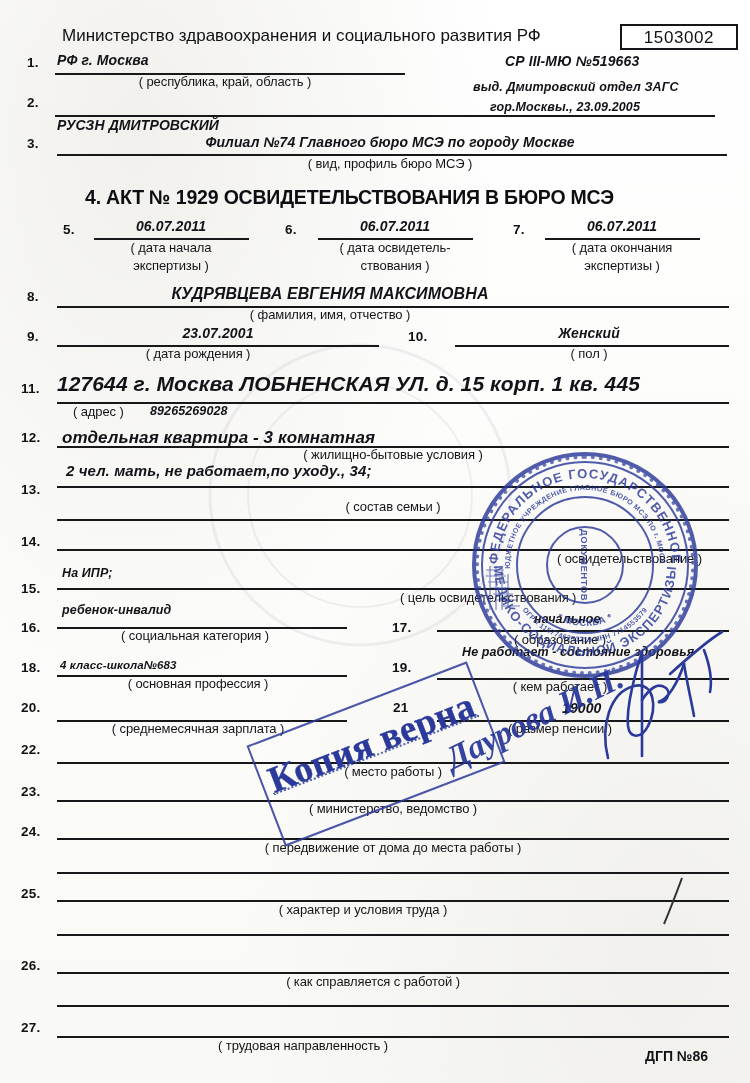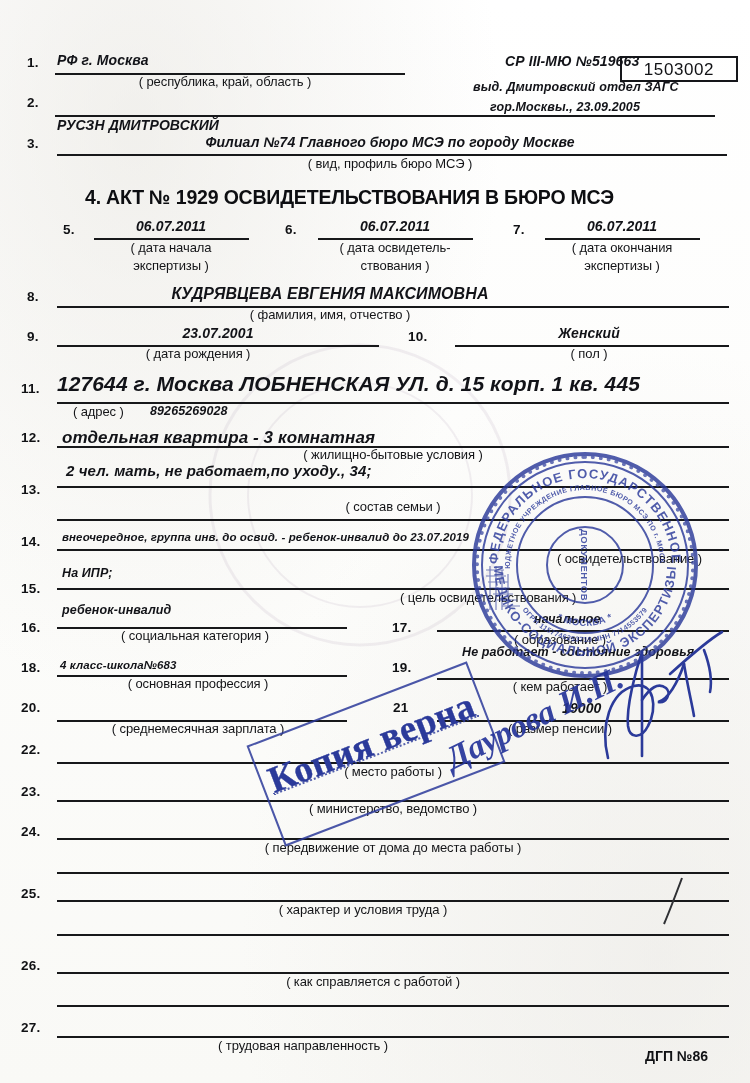--- a/index.html
+++ b/index.html
@@ -196,21 +196,22 @@
 </head>
 <body>
 
 <div id="page">
 
   <svg class="ghost" style="left:150px;top:330px;width:420px;height:330px;" viewBox="0 0 420 330">
     <circle cx="210" cy="165" r="150" fill="none" stroke="#7a5d86" stroke-width="3"></circle>
     <circle cx="210" cy="165" r="112" fill="none" stroke="#7a5d86" stroke-width="2"></circle>
   </svg>
 
-  <div class="numbox" style="left:620px;top:24px;width:118px;height:26px;line-height:24px;margin-top:32px;">1503002</div>
+  <div class="h-ministry" style="left:62px;top:26px;">Министерство здравоохранения и социального развития РФ</div>
+  <div class="numbox" style="left:620px;top:24px;width:118px;height:26px;line-height:24px;">1503002</div>
 
   <div class="num" style="left:27px;top:55px;">1.</div>
   <div class="val" style="left:57px;top:52px;">РФ г. Москва</div>
   <div class="rule" style="left:55px;top:73px;width:350px;"></div>
   <div class="cap ctr" style="left:225px;top:74px;text-align:right;">( республика, край, область )</div>
 
   <div class="val" style="left:505px;top:53px;">СР III-МЮ №519663</div>
   <div class="val sm" style="left:473px;top:80px;">выд. Дмитровский отдел  ЗАГС</div>
   <div class="val sm" style="left:490px;top:100px;">гор.Москвы., 23.09.2005</div>
 
@@ -269,21 +270,20 @@
   <div class="rule" style="left:57px;top:446px;width:672px;"></div>
   <div class="cap ctr" style="left:393px;top:447px;">( жилищно-бытовые условия )</div>
 
   <div class="val" style="left:66px;top:462px;font-size:15px;">2 чел.  мать, не работает,по уходу., 34;</div>
   <div class="num" style="left:21px;top:482px;">13.</div>
   <div class="rule" style="left:57px;top:486px;width:672px;"></div>
   <div class="cap ctr" style="left:393px;top:499px;">( состав семьи )</div>
   <div class="rule" style="left:57px;top:519px;width:672px;"></div>
 
   <div class="num" style="left:21px;top:534px;">14.</div>
-  <div class="val xs" style="left:62px;top:531px;">внеочередное,   группа инв. до освид. - ребенок-инвалид до 23.07.2019</div>
   <div class="rule" style="left:57px;top:549px;width:672px;"></div>
   <div class="cap" style="left:557px;top:551px;">( освидетельствование )</div>
 
   <div class="val sm" style="left:62px;top:566px;">На ИПР;</div>
   <div class="num" style="left:21px;top:581px;">15.</div>
   <div class="rule" style="left:57px;top:588px;width:672px;"></div>
   <div class="cap" style="left:400px;top:590px;">( цель освидетельствования )</div>
 
   <div class="val sm" style="left:62px;top:603px;">ребенок-инвалид</div>
   <div class="num" style="left:21px;top:620px;">16.</div>

